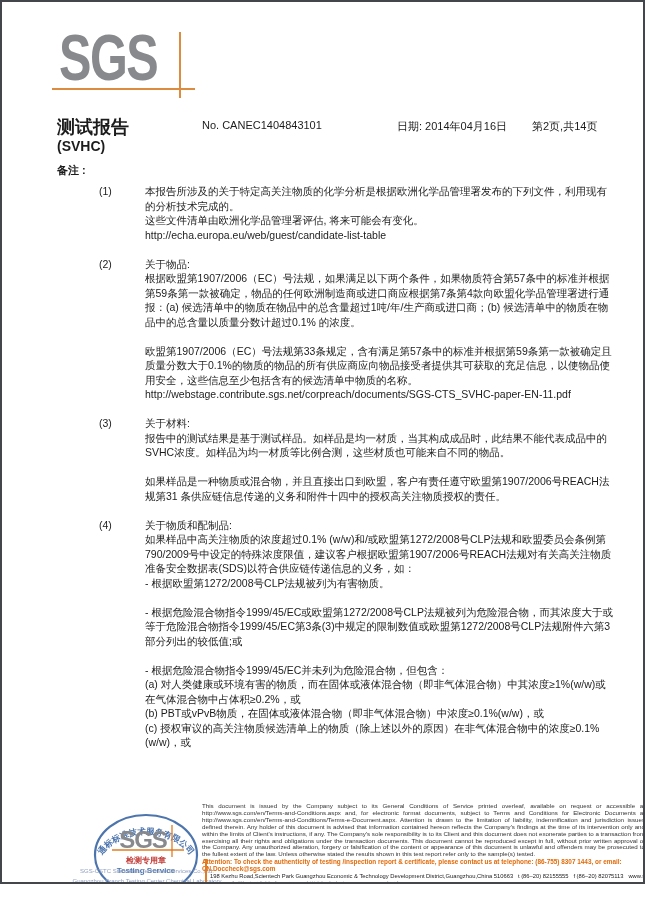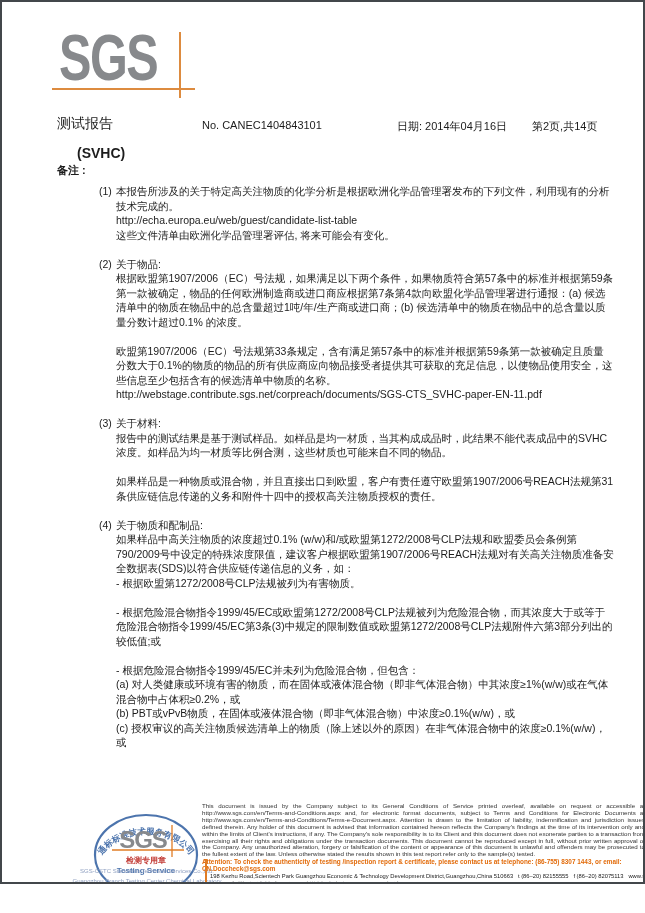--- a/index.html
+++ b/index.html
@@ -10,32 +10,32 @@
   }
   
   .logo-text {
     position:absolute; left:57px; top:24px; font-size:64px; font-weight:bold;
     color:#87898c; line-height:1; letter-spacing:-2px;
     transform:scaleX(0.76); transform-origin:left top;
   }
   .logo-vline { position:absolute; left:177px; top:30px; width:2px; height:66px; background:#dd8b3f; }
   .logo-hline { position:absolute; left:50px; top:86px; width:143px; height:2px; background:#dd8b3f; }
   
-  .report-title { position:absolute; left:55px; top:113px; font-size:14px; font-weight:normal; }
-  .report-subtitle { position:absolute; left:55px; top:143px; font-size:14px; font-weight:bold;margin-left:20px; }
+  .report-title { position:absolute; left:55px; top:113px; font-size:18px; font-weight:bold; }
+  .report-subtitle { position:absolute; left:55px; top:136px; font-size:14px; font-weight:bold; }
   .report-no { position:absolute; left:200px; top:117px; font-size:11px; }
   .report-date { position:absolute; left:395px; top:117px; font-size:11px; }
   .report-page { position:absolute; left:530px; top:117px; font-size:11px; }
   .notes-label { position:absolute; left:55px; top:161px; font-size:11px; font-weight:bold; }
   
   .notes { position:absolute; left:97px; top:182px; width:515px; font-size:10.5px; line-height:14.5px; }
   .note { display:flex; margin-bottom:14.5px; }
   .note-num { flex:none; width:17px; }
   .note-body { flex:1; }
-  .para { white-space:pre-line; }
+  .para { white-space:pre-line;margin-left:29px; }
   .para.gap { margin-top:14.5px; }
   
   .stamp { position:absolute; left:82px; top:806px; }
   .stamp-company-1 { position:absolute; left:70px; top:866px; width:150px; text-align:center;
     font-size:6px; color:#8e9fc0; }
   .stamp-company-2 { position:absolute; left:70px; top:876px; width:150px; text-align:center;
     font-size:6px; color:#8e9fc0; }
   .legal { position:absolute; left:200px; top:801px; width:443px; font-size:6.2px; line-height:6.9px;
     text-align:justify; color:#333333; }
   .attention { position:absolute; left:200px; top:856px; width:443px; font-size:6.4px; line-height:7.2px;
@@ -62,22 +62,22 @@
   <div class="report-no">No. CANEC1404843101</div>
   <div class="report-date">日期: 2014年04月16日</div>
   <div class="report-page">第2页,共14页</div>
   <div class="notes-label">备注 :</div>
 
   <div class="notes">
       <div class="note">
         <div class="note-num">(1)</div>
         <div class="note-body">
           <div class="para">本报告所涉及的关于特定高关注物质的化学分析是根据欧洲化学品管理署发布的下列文件，利用现有的分析技术完成的。</div>
+          <div class="para">这些文件清单由欧洲化学品管理署评估, 将来可能会有变化。</div>
           <div class="para">http://echa.europa.eu/web/guest/candidate-list-table</div>
-          <div class="para">这些文件清单由欧洲化学品管理署评估, 将来可能会有变化。</div>
         </div>
       </div>
       <div class="note">
         <div class="note-num">(2)</div>
         <div class="note-body">
           <div class="para">关于物品:
 根据欧盟第1907/2006（EC）号法规，如果满足以下两个条件，如果物质符合第57条中的标准并根据第59条第一款被确定，物品的任何欧洲制造商或进口商应根据第7条第4款向欧盟化学品管理署进行通报：(a) 候选清单中的物质在物品中的总含量超过1吨/年/生产商或进口商；(b) 候选清单中的物质在物品中的总含量以质量分数计超过0.1% 的浓度。</div>
           <div class="para gap">欧盟第1907/2006（EC）号法规第33条规定，含有满足第57条中的标准并根据第59条第一款被确定且质量分数大于0.1%的物质的物品的所有供应商应向物品接受者提供其可获取的充足信息，以使物品使用安全，这些信息至少包括含有的候选清单中物质的名称。</div>
           <div class="para">http://webstage.contribute.sgs.net/corpreach/documents/SGS-CTS_SVHC-paper-EN-11.pdf</div>
         </div>

